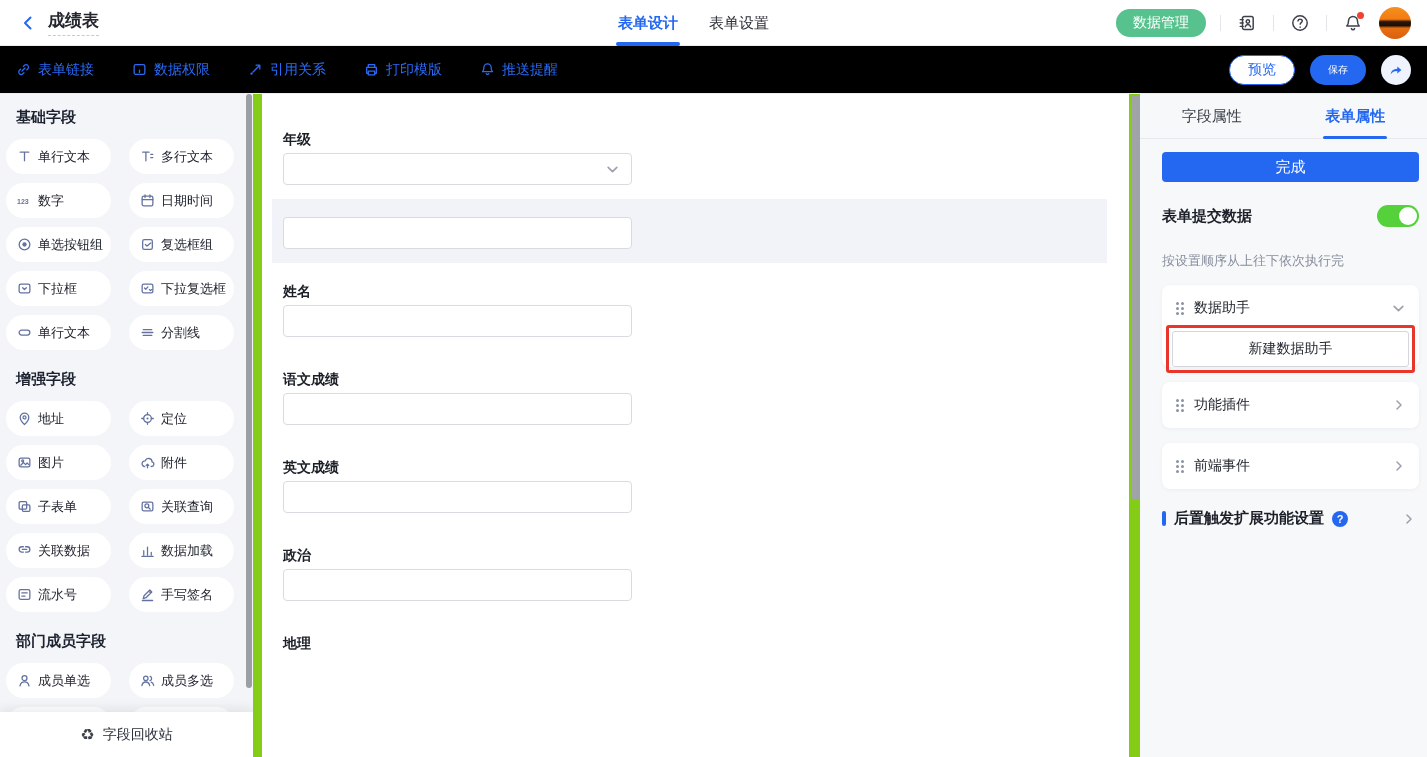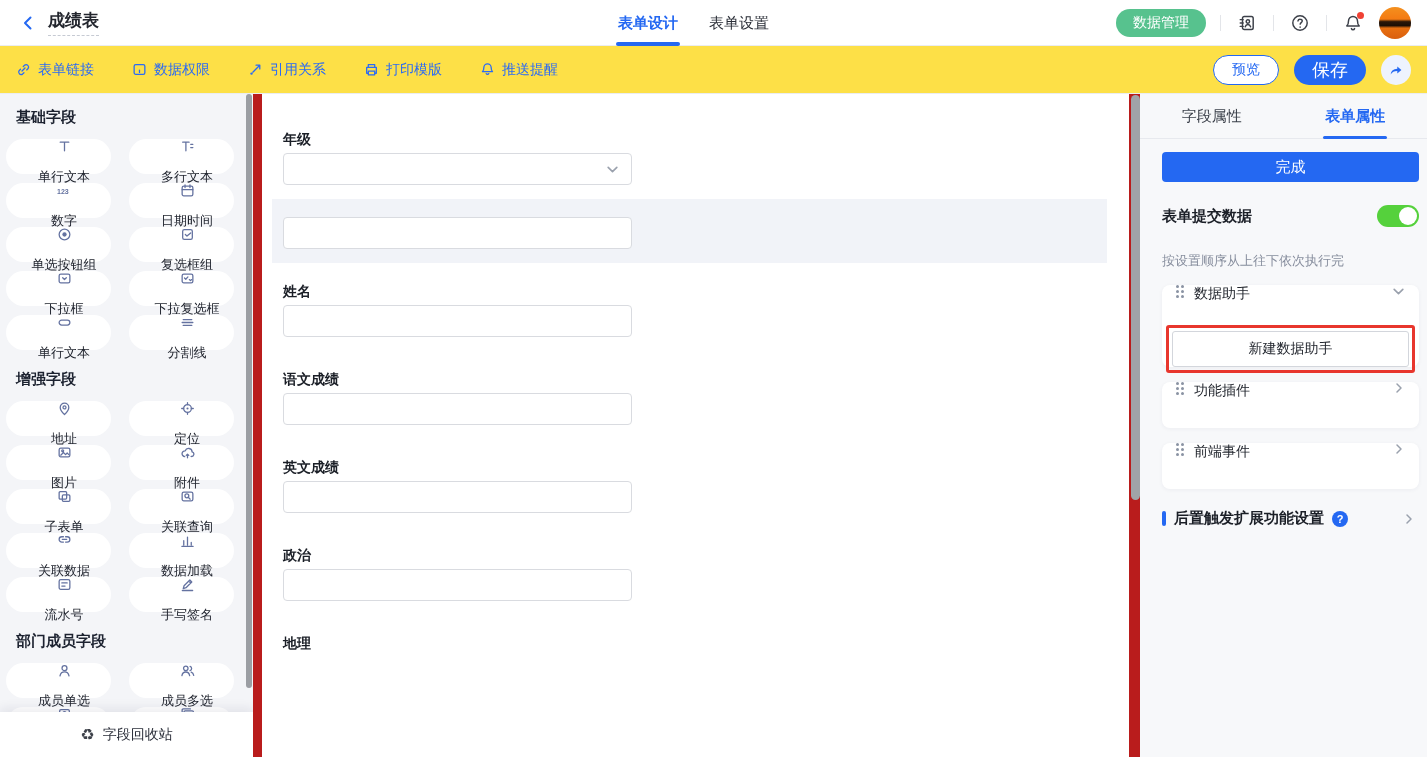--- a/index.html
+++ b/index.html
@@ -16,45 +16,45 @@
   .top-tab.active { color:#2468f2; font-weight:600; }
   .top-tab.active .tab-ink { position:absolute; left:50%; transform:translateX(-50%); bottom:0; width:64px; height:4px; border-radius:2px; background:#2468f2; }
   .top-right { margin-left:auto; display:flex; align-items:center; gap:14px; }
   .pill-green { height:28px; padding:0 17px; border-radius:14px; background:#57c28e; color:#fff; font-size:14px; display:flex; align-items:center; cursor:pointer; }
   .v-div { width:1px; height:16px; background:#e3e5e9; }
   .hd-ic { width:24px; height:24px; display:flex; align-items:center; justify-content:center; color:#3c4049; position:relative; cursor:pointer; }
   .hd-ic .dot { position:absolute; top:1px; right:1px; width:7px; height:7px; border-radius:50%; background:#f04134; }
   .avatar { width:32px; height:32px; border-radius:50%; background:linear-gradient(180deg,#f4901e 0%,#f47b13 38%,#2a1608 46%,#1d0f05 58%,#e86f10 66%,#d95f0e 100%); cursor:pointer; }
 
   
-  .subbar { position:absolute; top:46px; left:0; right:0; height:48px; background:#fde047; border-bottom:1px solid #ebedf0; display:flex; align-items:center; padding:0 16px; z-index:25; }
+  .subbar { position:absolute; top:46px; left:0; right:0; height:48px; background:#000000; border-bottom:1px solid #ebedf0; display:flex; align-items:center; padding:0 16px; z-index:25; }
   .sub-links { display:flex; align-items:center; gap:38px; }
   .sub-link { display:flex; align-items:center; gap:7px; color:#2a6af5; font-size:14px; cursor:pointer; }
   .sub-right { margin-left:auto; display:flex; align-items:center; gap:15px; }
   .btn-preview { height:30px; padding:0 18px; border-radius:15px; border:1px solid #2468f2; color:#2468f2; background:#fff; font-size:14px; display:flex; align-items:center; cursor:pointer; }
-  .btn-save { height:30px; padding:0 18px; border-radius:15px; background:#2468f2; color:#fff; font-size:18px; display:flex; align-items:center; cursor:pointer; }
+  .btn-save { height:30px; padding:0 18px; border-radius:15px; background:#2468f2; color:#fff; font-size:10px; display:flex; align-items:center; cursor:pointer; }
   .share-circle { width:30px; height:30px; border-radius:50%; background:#eef3fe; color:#2468f2; display:flex; align-items:center; justify-content:center; cursor:pointer; }
 
   
   .main { position:absolute; top:94px; left:0; right:0; bottom:0; display:flex; }
 
   
   .sidebar { position:relative; width:253px; background:#f4f5f8; overflow:hidden; flex:none; }
   .side-scroll { padding:14px 0 0 6px; }
   .side-head { font-size:15px; font-weight:700; color:#1c2230; margin:0 0 12px 10px; }
   .side-head.gap { margin-top:20px; }
   .side-grid { display:grid; grid-template-columns:105px 105px; column-gap:18px; row-gap:9px; }
-  .side-item { height:35px; background:#fff; border-radius:18px; display:flex; align-items:center; padding-left:11px; gap:14px; font-size:13px; color:#20242e; cursor:grab; white-space:nowrap;flex-direction:column; }
+  .side-item { height:35px; background:#fff; border-radius:18px; display:flex; align-items:center; padding-left:11px; gap:6px; font-size:13px; color:#20242e; cursor:grab; white-space:nowrap; }
   .side-item .ic { width:15px; height:15px; color:#6472a0; display:flex; align-items:center; justify-content:center; flex:none; }
   .side-sb { position:absolute; top:0; right:1px; width:6px; height:594px; border-radius:3px; background:#9b9ea3; }
   .recycle-bar { position:absolute; left:0; right:0; bottom:0; height:45px; background:#fff; box-shadow:0 -4px 10px rgba(20,30,60,.08); display:flex; align-items:center; justify-content:center; gap:8px; font-size:14px; color:#2b2f3a; cursor:pointer; z-index:5; }
   .recycle-bar .ric { font-size:16px; color:#3c4049; line-height:1; }
 
   
-  .canvas { position:relative; flex:1; background:#b91c1c; overflow:hidden; }
+  .canvas { position:relative; flex:1; background:#84cc16; overflow:hidden; }
   .page { position:absolute; left:9px; top:0; width:867px; height:100%; background:#fff; padding-top:17px; }
   .frow { padding:18px 0 14px 21px; cursor:pointer; }
   .frow.hl { background:#f1f3f8; margin:0 22px 0 10px; padding-left:11px; }
   .flabel { font-size:14px; font-weight:600; color:#1b1f27; height:20px; line-height:20px; margin-bottom:4px; }
   .fctrl { position:relative; width:349px; height:32px; background:#fff; border:1px solid #d9dbe0; border-radius:4px; }
   .fctrl .chev { position:absolute; right:12px; top:9px; color:#9aa1ad; }
   .canvas-sb { position:absolute; top:1px; right:0; width:9px; height:405px; border-radius:5px; background:#a0a3a8; }
 
   
   .panel { position:relative; width:287px; flex:none; background:#f7f8fa; }
@@ -63,21 +63,21 @@
   .p-tab.active { color:#2468f2; font-weight:600; }
   .p-tab.active .tab-ink { position:absolute; left:50%; transform:translateX(-50%); bottom:-1px; width:64px; height:3px; border-radius:2px; background:#2468f2; }
   .p-body { padding:13px 8px 0 22px; }
   .btn-done { height:30px; border-radius:4px; background:#2468f2; color:#fff; font-size:15px; display:flex; align-items:center; justify-content:center; cursor:pointer; }
   .submit-row { margin-top:23px; display:flex; align-items:center; justify-content:space-between; }
   .submit-label { font-size:15px; font-weight:700; color:#1c2028; }
   .toggle { width:42px; height:22px; border-radius:11px; background:#55d13c; position:relative; cursor:pointer; }
   .toggle .knob { position:absolute; top:2px; right:2px; width:18px; height:18px; border-radius:50%; background:#fff; }
   .hint { margin-top:25px; font-size:13px; color:#868d9d; }
   .pcard { margin-top:15px; background:#fff; border-radius:8px; box-shadow:0 1px 4px rgba(30,40,70,.05); }
-  .pcard-head { height:46px; display:flex; padding:0 14px; gap:10px; cursor:pointer; }
+  .pcard-head { height:46px; display:flex; align-items:center; padding:0 14px; gap:10px; cursor:pointer; }
   .drag { display:grid; grid-template-columns:3px 3px; grid-template-rows:3px 3px 3px; gap:2px; }
   .drag i { width:3px; height:3px; border-radius:50%; background:#8a93a3; }
   .pcard-label { font-size:14px; color:#22262e; font-weight:500; flex:1; }
   .pcard-chev { color:#9aa1ad; display:flex; }
   .pcard-actionwrap { position:relative; margin:0 10px 12px; }
   .btn-newhelper { height:36px; border:1px solid #d3d6dc; border-radius:3px; background:#fff; width:100%; font-size:14px; color:#23272f; display:flex; align-items:center; justify-content:center; cursor:pointer; }
   .red-annot { position:absolute; left:-6px; right:-6px; top:-6px; bottom:-6px; border:3px solid #e8362d; border-radius:3px; pointer-events:none; }
   .p-footer { margin-top:20px; display:flex; align-items:center; gap:8px; cursor:pointer; }
   .blue-bar { width:4px; height:15px; border-radius:2px; background:#2468f2; flex:none; }
   .p-footer-label { font-size:15px; font-weight:700; color:#1b1f27; }

